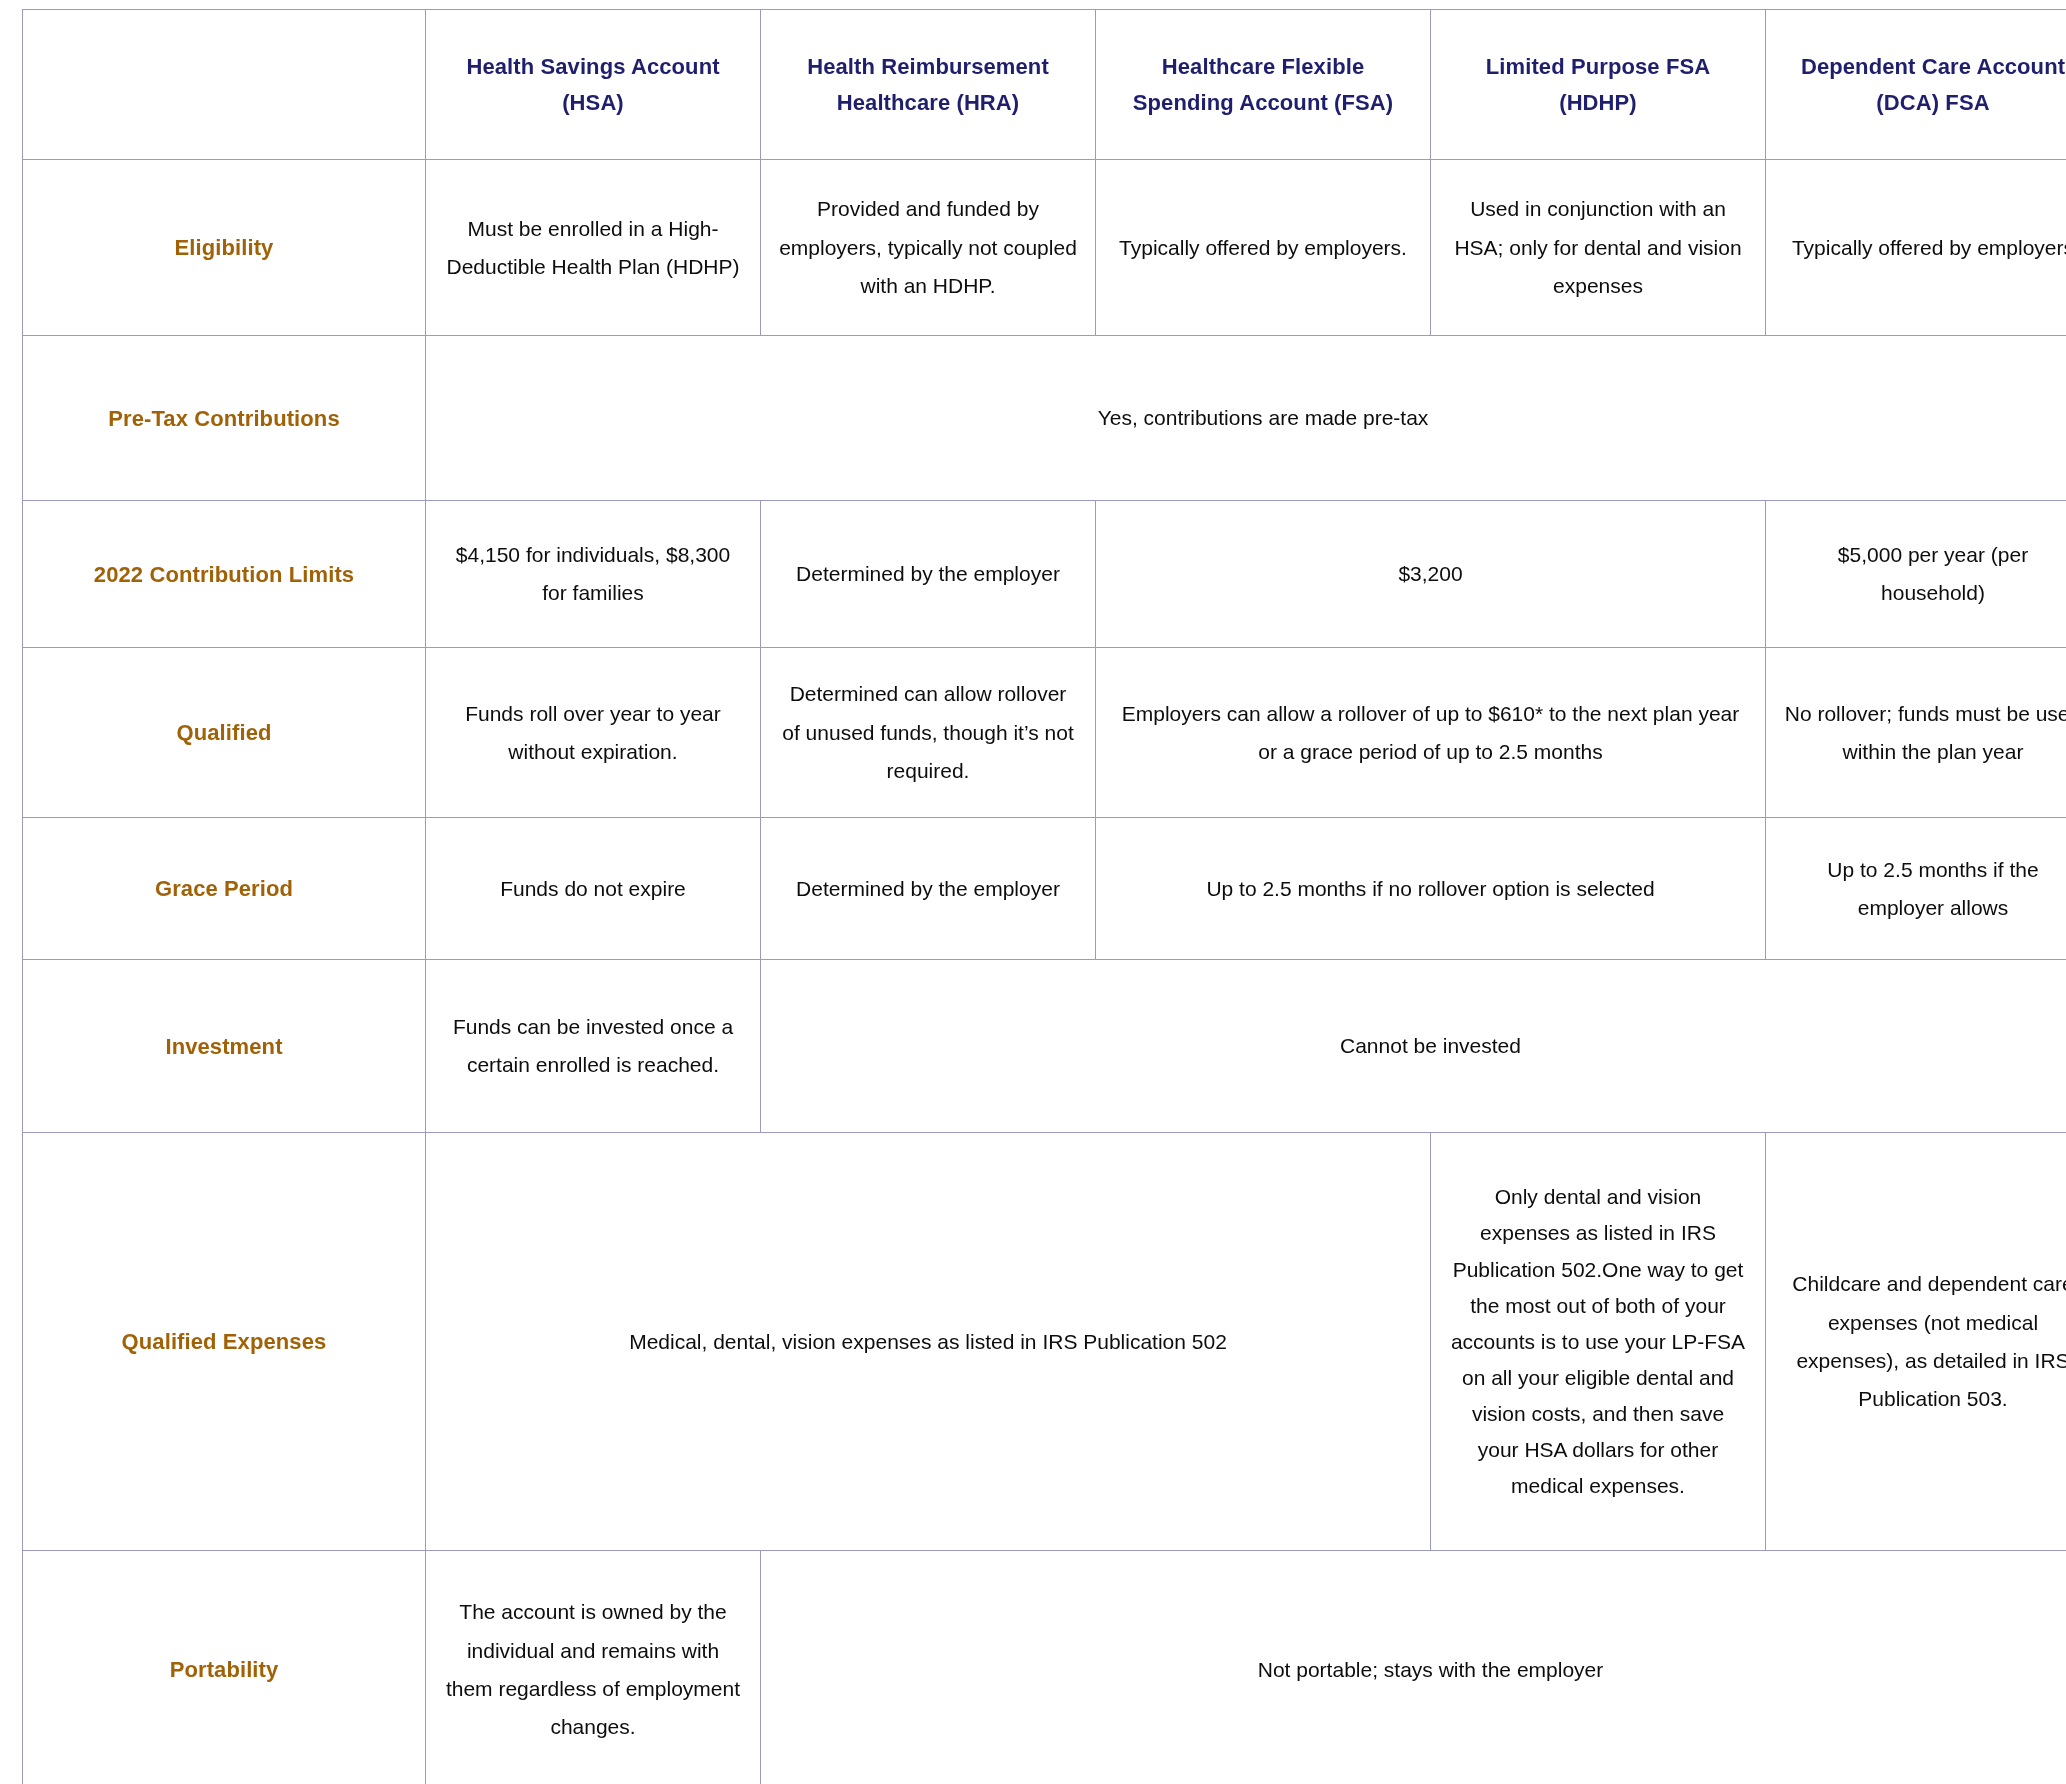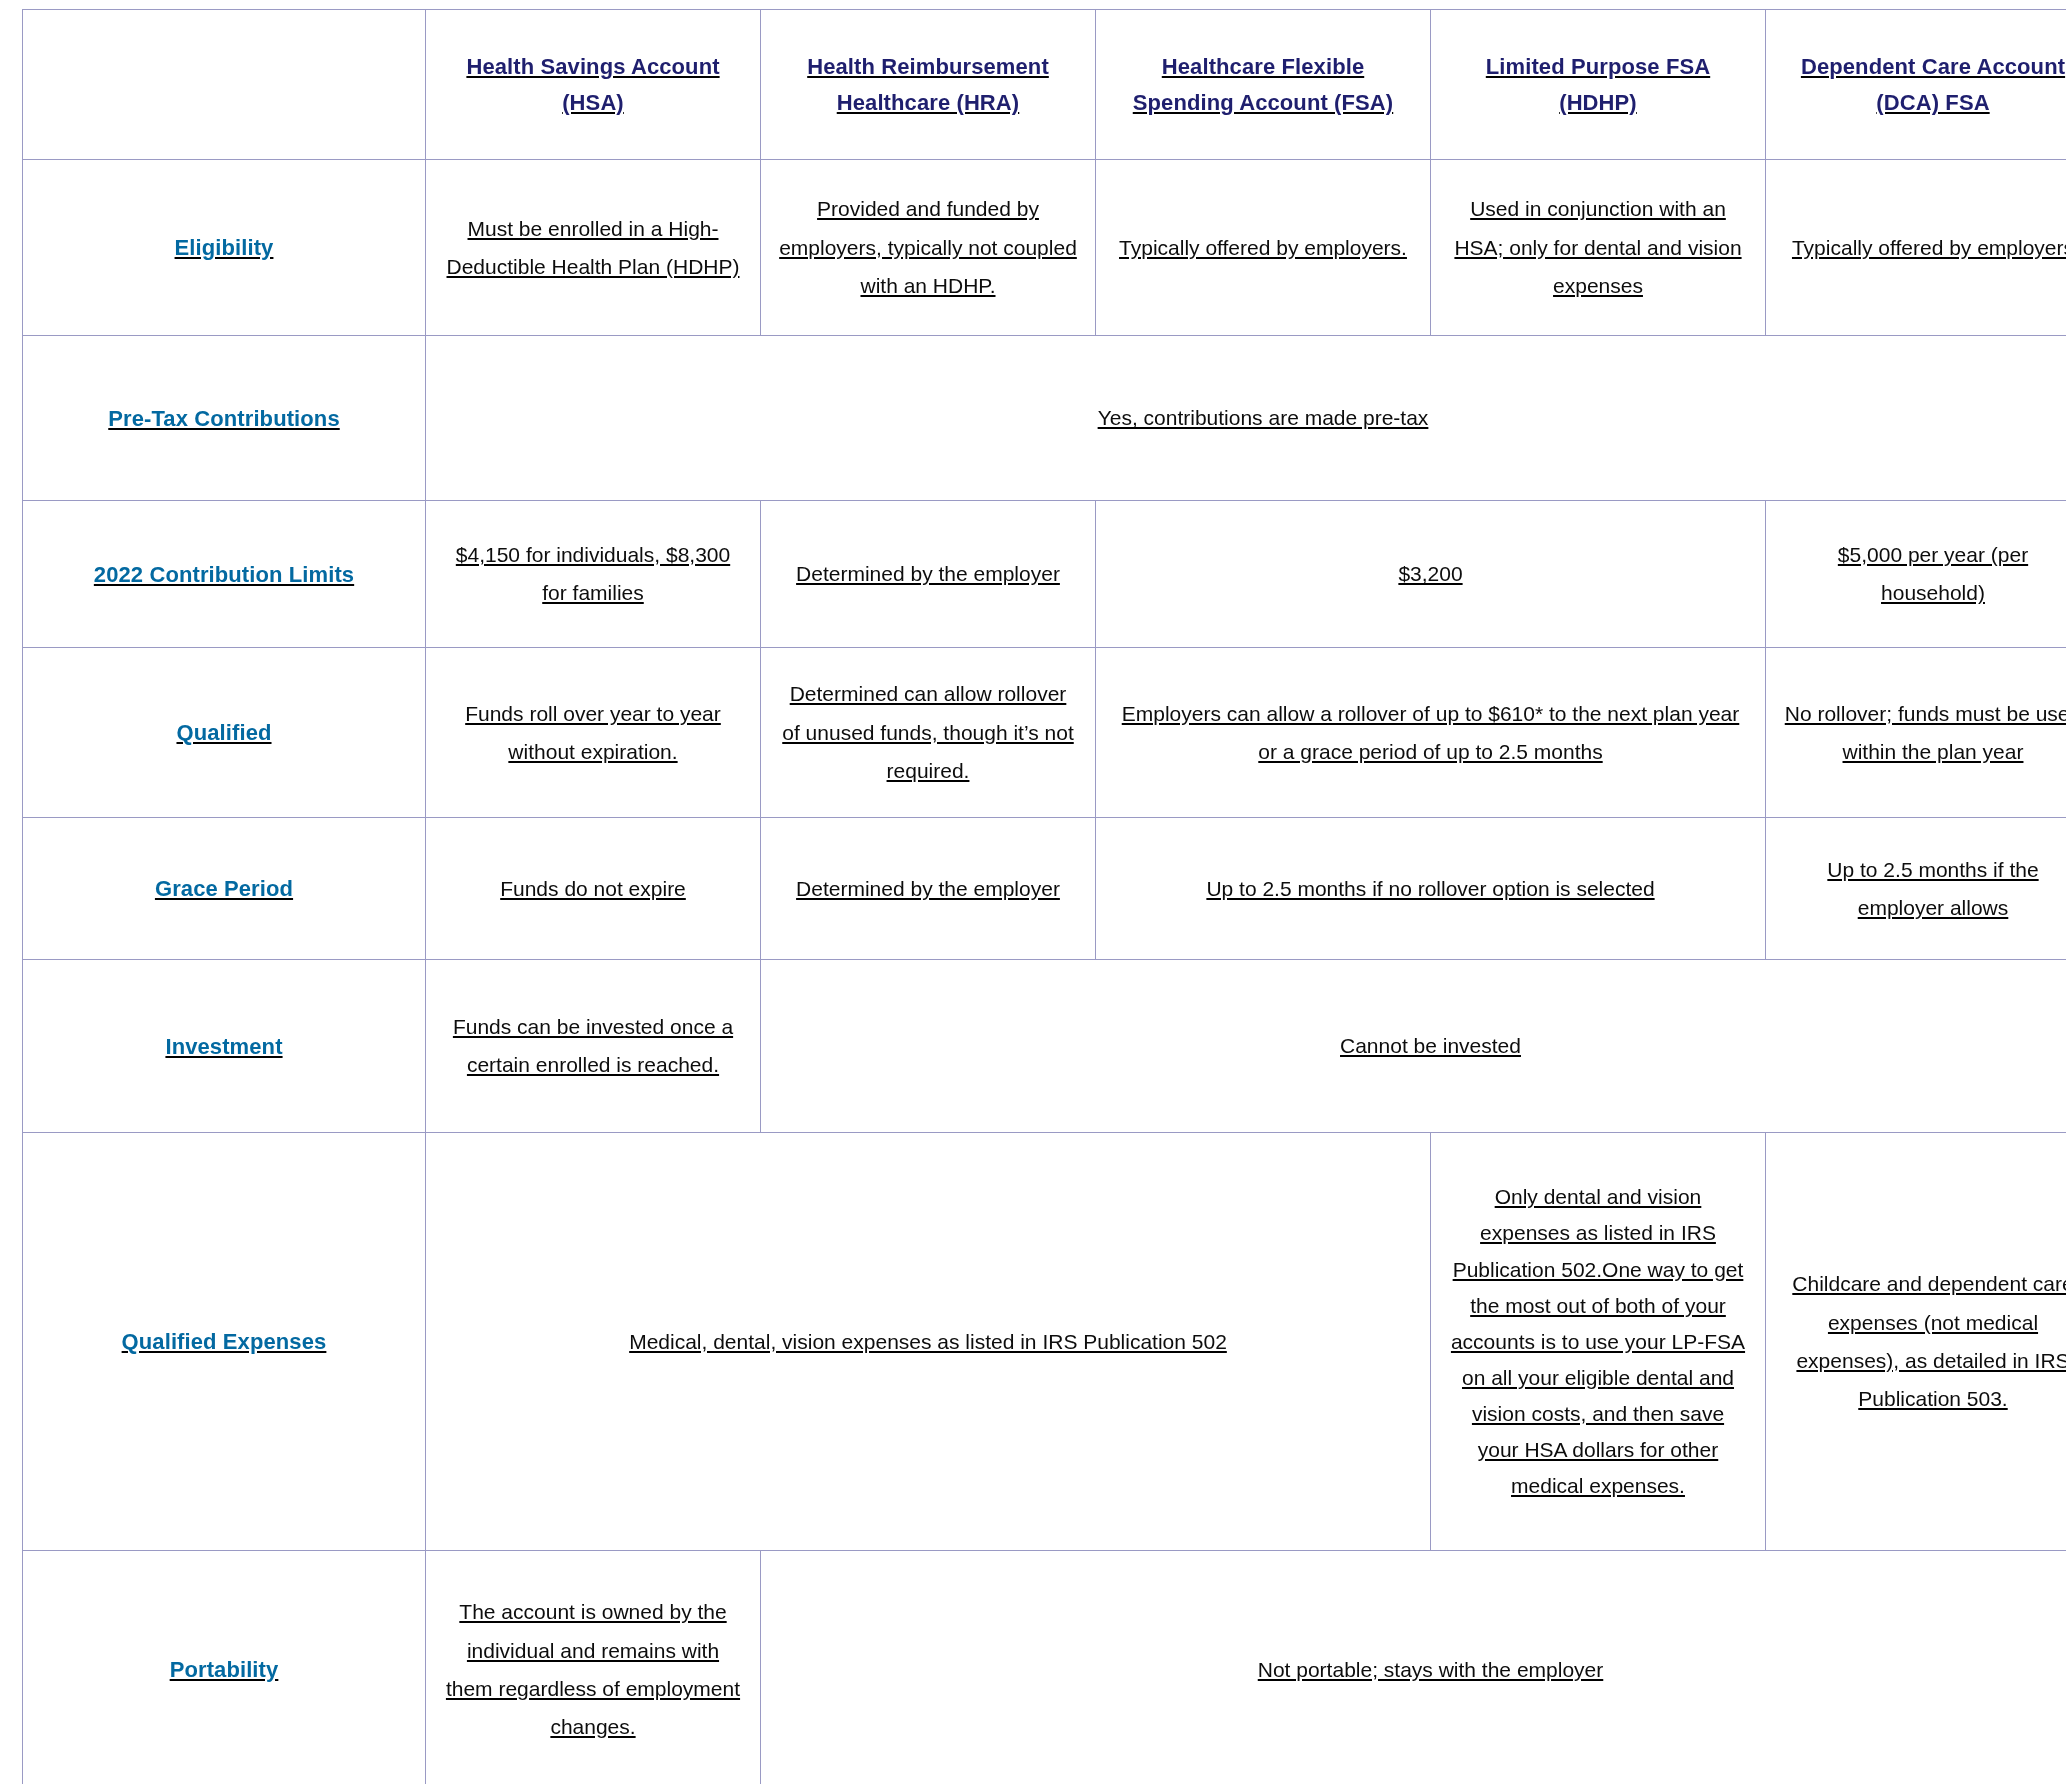--- a/index.html
+++ b/index.html
@@ -12,21 +12,20 @@
     height: 1784px;
     font-family: "Liberation Sans", sans-serif;
     -webkit-font-smoothing: antialiased;
   }
   .page {
     position: relative;
     width: 2066px;
     height: 1664px;
     box-sizing: border-box;
     padding: 9.3px 20.7px 0 22px;
-    text-decoration: underline;
   }
   table.compare {
     width: 2025px;
     border-collapse: collapse;
     table-layout: fixed;
     background: #ffffff;
   }
   table.compare col.c-label { width: 403px; }
   table.compare col.c-hsa   { width: 335px; }
   table.compare col.c-hra   { width: 335px; }
@@ -55,21 +54,21 @@
     letter-spacing: 0.1px;
     height: 150px;
   }
   th.corner {
     border-left-color: #ffffff;
     border-top-color: #ffffff;
   }
   td.row-label {
     font-size: 22px;
     font-weight: bold;
-    color: #0369a1;
+    color: #a16207;
     line-height: 1.5;
     letter-spacing: 0.1px;
   }
   td.cell {
     font-size: 21px;
     font-weight: normal;
     color: #0d0d0d;
     line-height: 1.82;
   }
   td.cell-tight { line-height: 1.72; }

